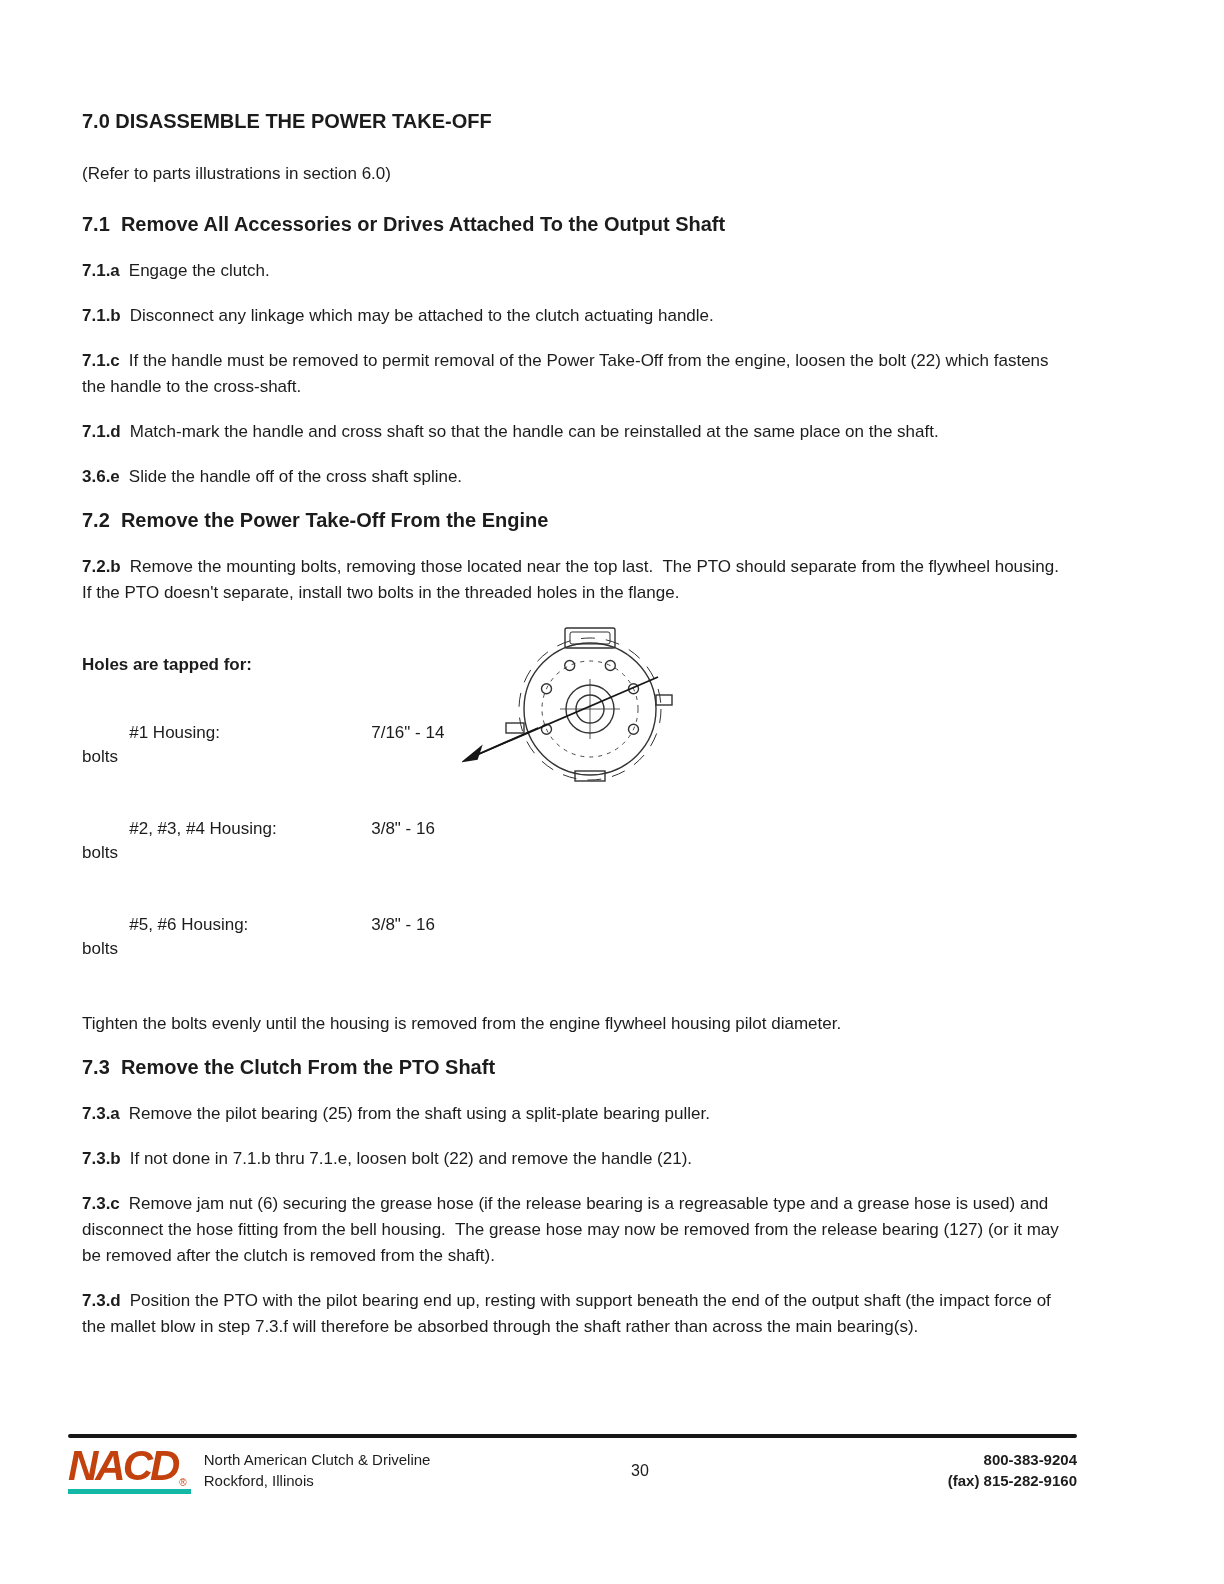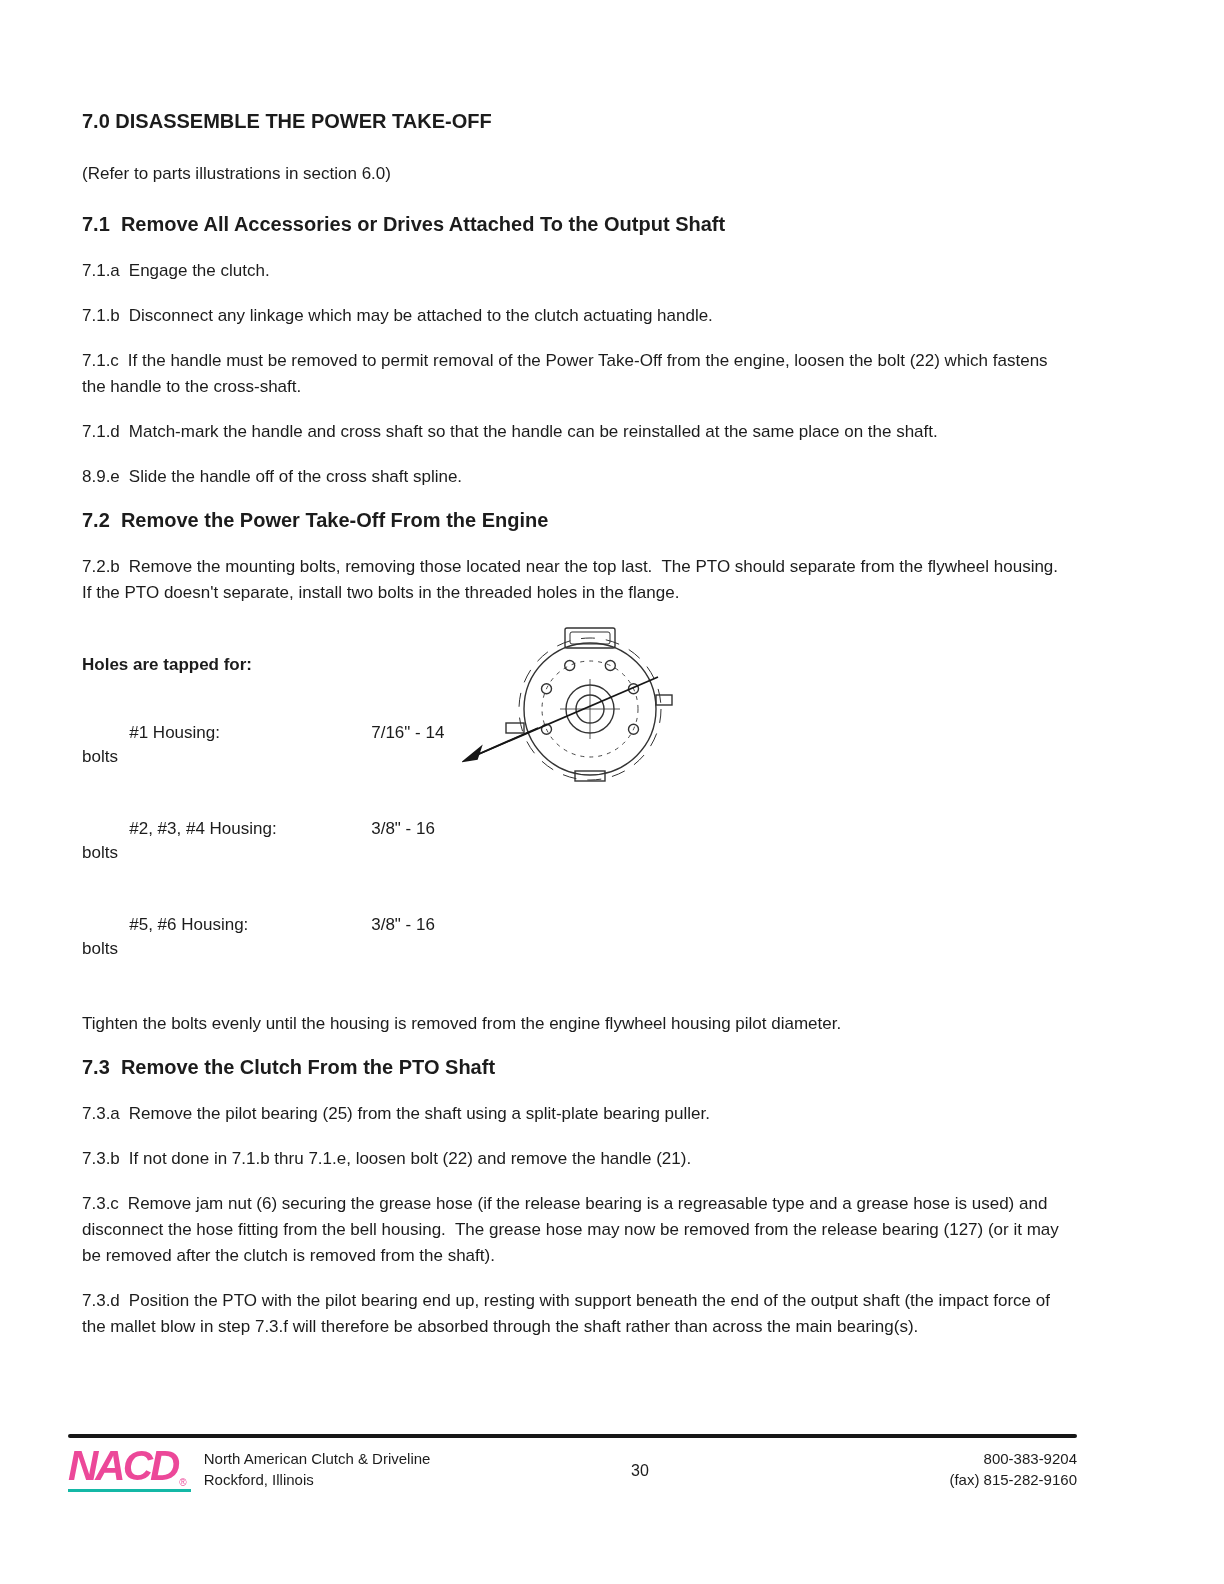--- a/index.html
+++ b/index.html
@@ -9,43 +9,43 @@
     color: #1c1c1c;
   }
   .page { position: absolute; inset: 0; background: #fff; overflow: hidden; }
   .content { position: absolute; top: 110px; left: 82px; width: 980px; }
 
   .doc-title { font-size: 20px; font-weight: bold; margin: 0 0 28px 0; white-space: pre-wrap; }
   .note { font-size: 17px; line-height: 26px; margin: 0 0 26px 0; }
   .section-heading { font-size: 20px; font-weight: bold; margin: 8px 0 22px 0; white-space: pre-wrap; }
 
   .step { font-size: 17px; line-height: 26px; margin: 0 0 19px 0; }
-  .step .lbl { font-weight: normal; margin-right: 9px; }
+  .step .lbl { font-weight: bold; margin-right: 9px; }
   .step .txt { white-space: pre-wrap; }
   .plain { font-size: 17px; line-height: 26px; margin: 0 0 19px 0; white-space: pre-wrap; }
 
   .figure-row { display: flex; margin: 4px 0 26px 0; }
   .figure-text { width: 380px; padding-top: 30px; font-size: 17px; }
   .holes-intro { margin: 0 0 22px 0; font-weight: bold; }
   .holes-row { line-height: 24px; white-space: pre-wrap; }
   .holes-row .c1 { display: inline-block; width: 242px; }
   .housing-diagram { flex: 0 0 auto; display: block; }
 
   .footer { position: absolute; left: 68px; top: 1434px; width: 1009px; }
   .footer-rule { height: 4px; background: #161616; border-radius: 2px; }
   .footer-content { display: flex; align-items: center; margin-top: 8px; position: relative; }
   .nacd-logo {
     font-style: italic; font-weight: 900; font-size: 42px; line-height: 0.95;
-    letter-spacing: -3px; border-bottom: 3px solid #14b8a6;
-    padding: 0 6px 3px 0; white-space: nowrap; color: #ec4899;
+    letter-spacing: -3px; border-bottom: 5px solid #14b8a6;
+    padding: 0 6px 3px 0; white-space: nowrap; color: #c2410c;
   }
   .nacd-logo .reg { font-size: 10px; font-style: normal; font-weight: normal; letter-spacing: 0; position: relative; top: 6px; left: 2px; }
   .company { margin-left: 13px; font-size: 15px; line-height: 21px; }
   .page-num { position: absolute; left: 563px; top: 16px; font-size: 16px; }
-  .footer-right { margin-left: auto; text-align: right; font-size: 15px; line-height: 21px; }
+  .footer-right { margin-left: auto; text-align: right; font-size: 15px; line-height: 21px; font-weight: bold; }
 </style>
 </head>
 <body>
 
 <div class="page">
   <div class="content">
 
     <h1 class="doc-title">7.0 DISASSEMBLE THE POWER TAKE-OFF</h1>
     <p class="note">(Refer to parts illustrations in section 6.0)</p>
 
@@ -57,21 +57,21 @@
     <p class="step">
       <span class="lbl">7.1.b</span><span class="txt">Disconnect any linkage which may be attached to the clutch actuating handle.</span>
     </p>
     <p class="step">
       <span class="lbl">7.1.c</span><span class="txt">If the handle must be removed to permit removal of the Power Take-Off from the engine, loosen the bolt (22) which fastens the handle to the cross-shaft.</span>
     </p>
     <p class="step">
       <span class="lbl">7.1.d</span><span class="txt">Match-mark the handle and cross shaft so that the handle can be reinstalled at the same place on the shaft.</span>
     </p>
     <p class="step">
-      <span class="lbl">8.9.e</span><span class="txt">Slide the handle off of the cross shaft spline.</span>
+      <span class="lbl">3.6.e</span><span class="txt">Slide the handle off of the cross shaft spline.</span>
     </p>
 
     <h2 class="section-heading">7.2  Remove the Power Take-Off From the Engine</h2>
 
     <p class="step">
       <span class="lbl">7.2.b</span><span class="txt">Remove the mounting bolts, removing those located near the top last.  The PTO should separate from the flywheel housing.  If the PTO doesn't separate, install two bolts in the threaded holes in the flange.</span>
     </p>
 
     <div class="figure-row">
       <div class="figure-text">

